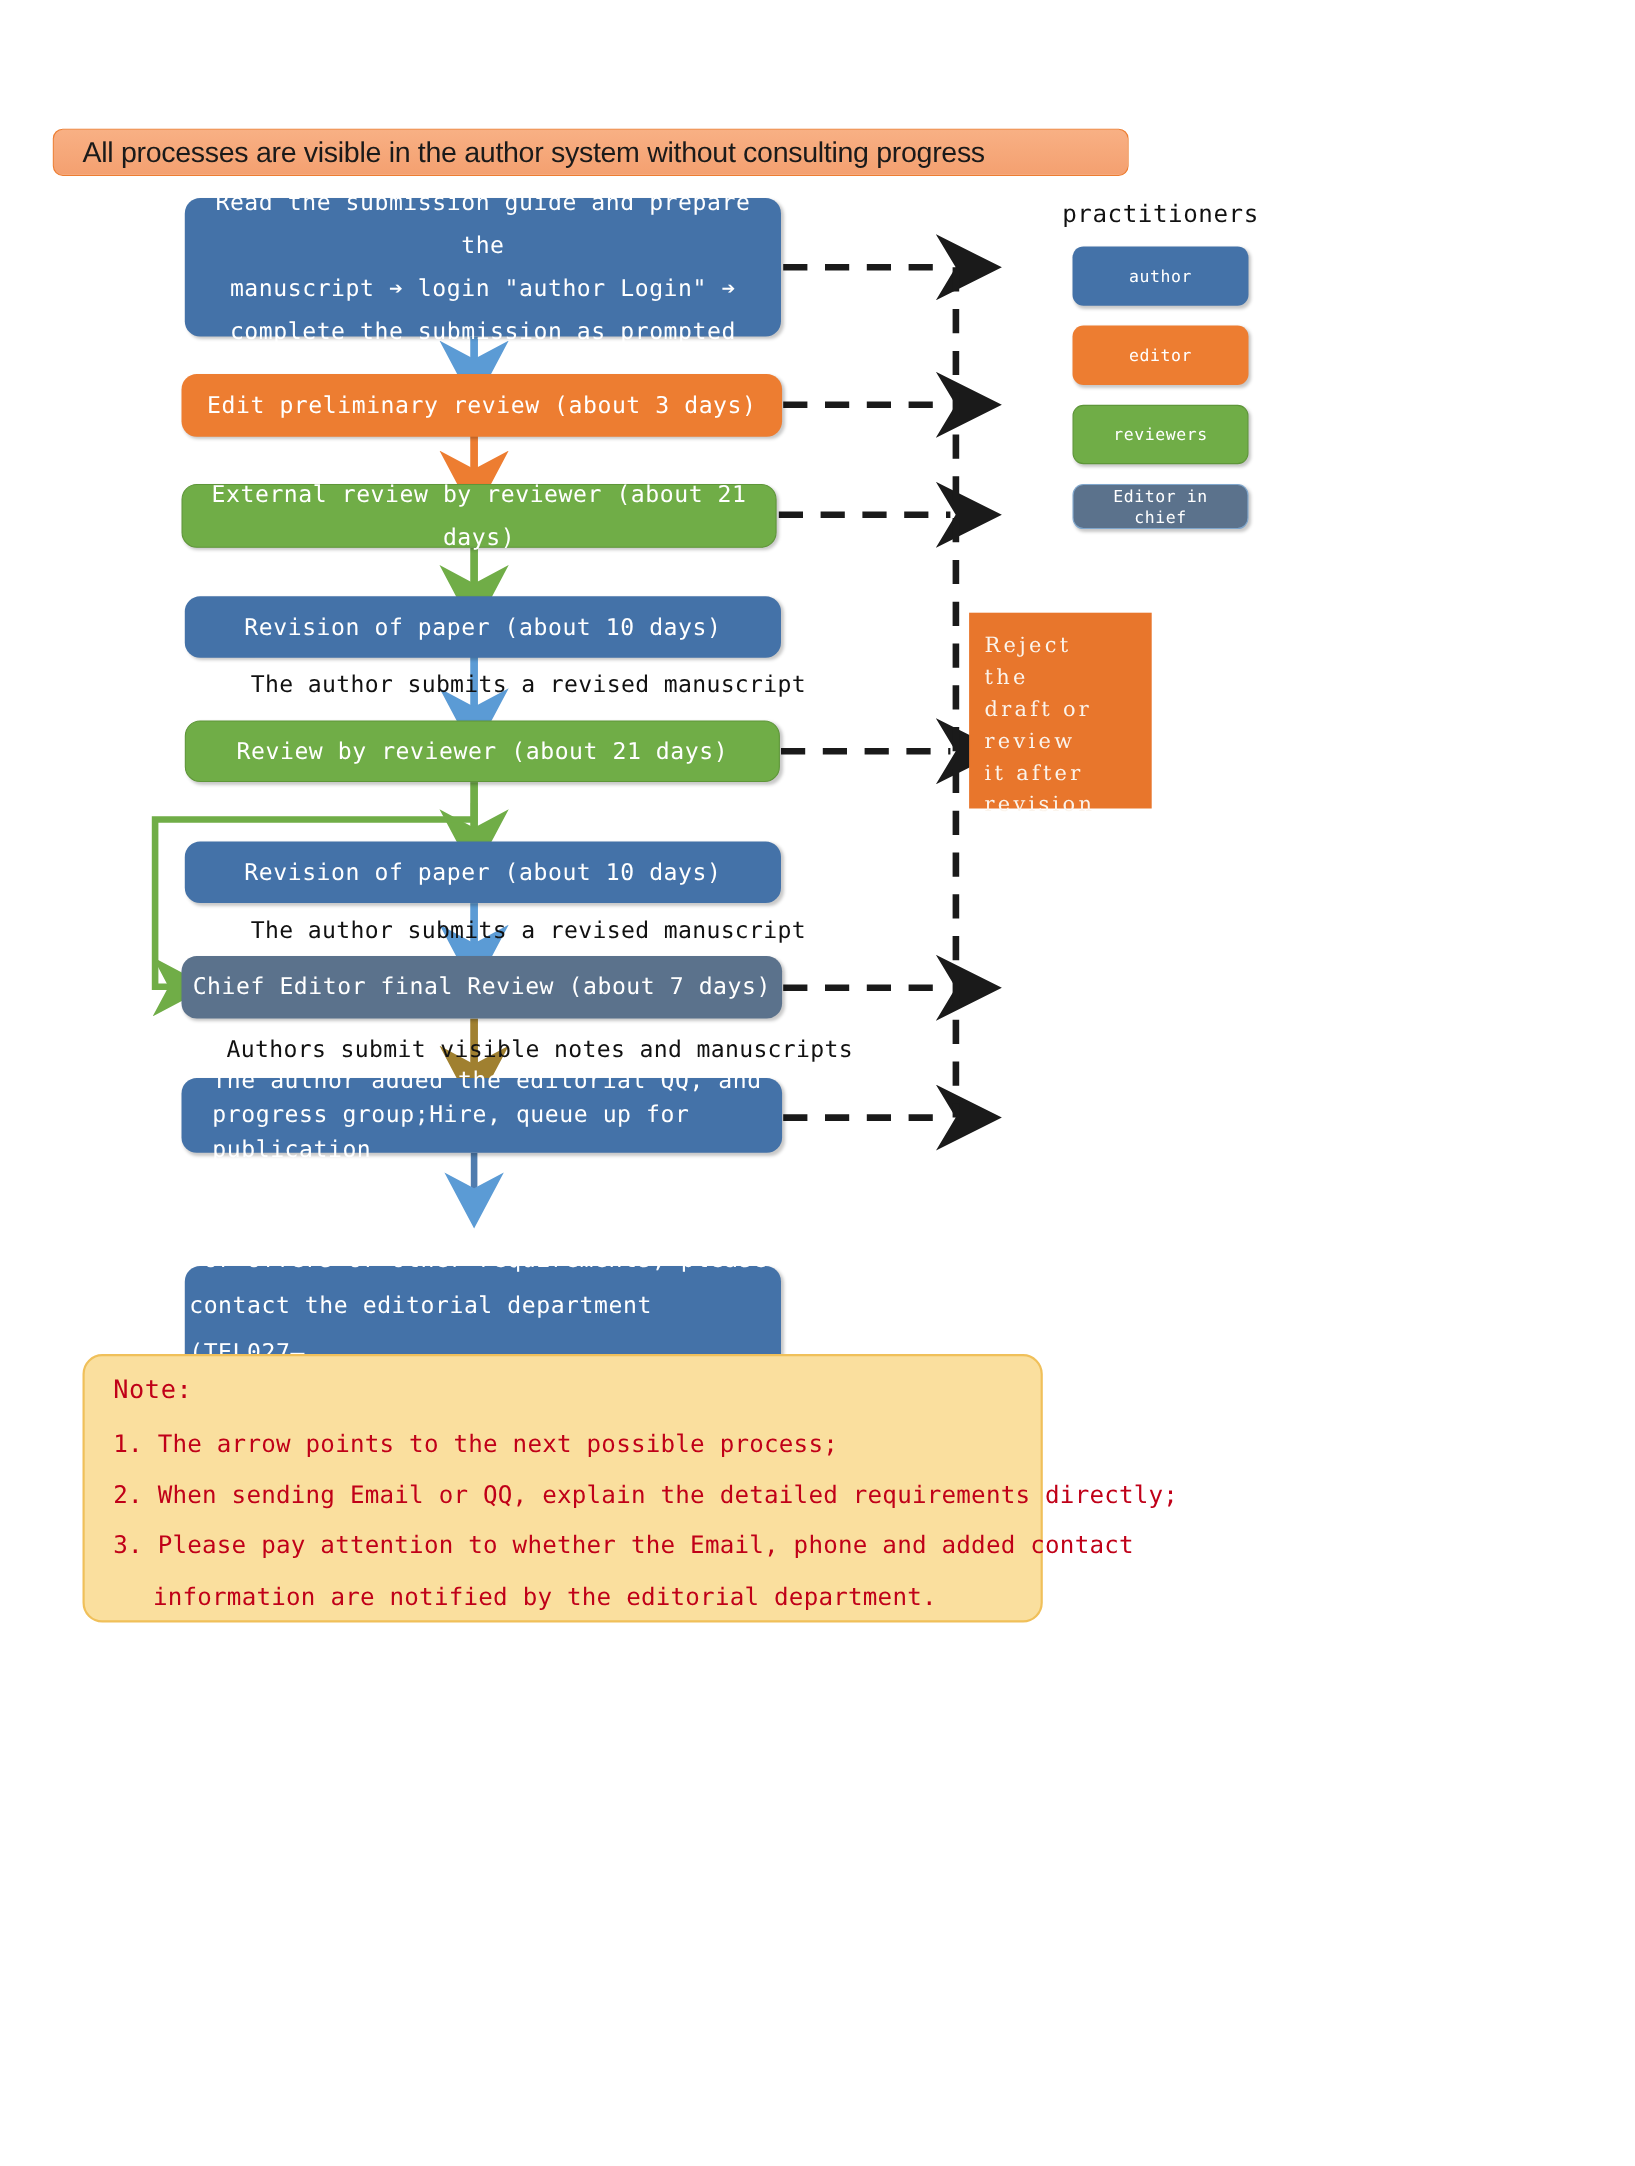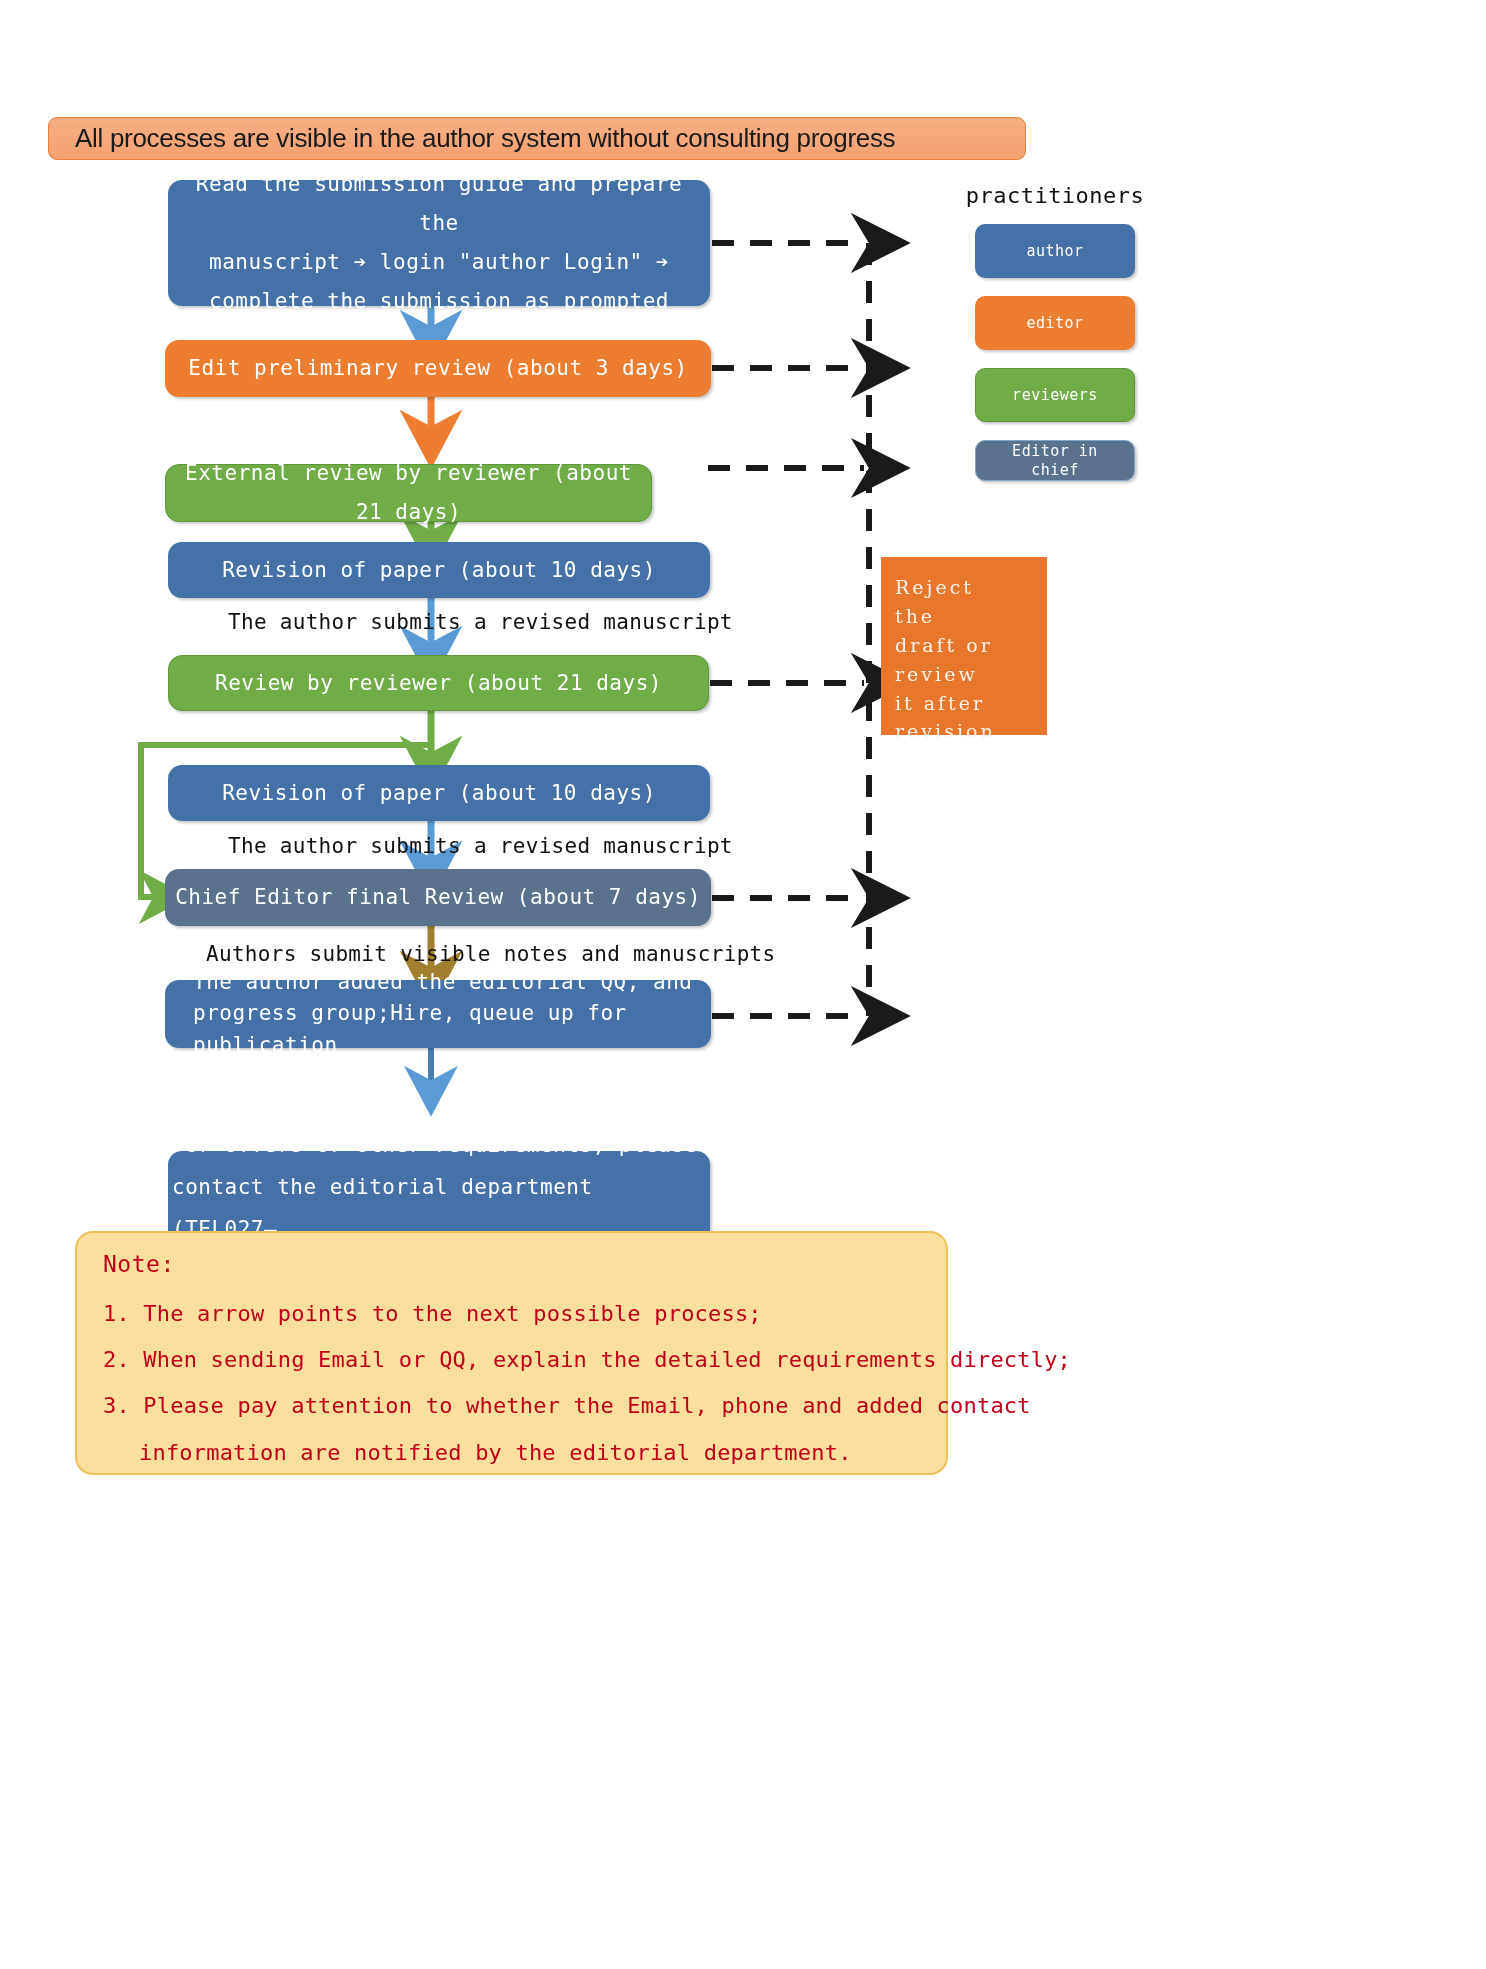--- a/index.html
+++ b/index.html
@@ -217,21 +217,21 @@
   </div>
 
   <div class="node blue" id="n-submission" style="left:168px;top:180px;width:542px;height:126px;">
     <span>Read the submission guide and prepare the<br>manuscript ➔ login "author Login" ➔<br>complete the submission as prompted</span>
   </div>
 
   <div class="node orange" id="n-prelim" style="left:165px;top:340px;width:546px;height:57px;">
     <span>Edit preliminary review (about 3 days)</span>
   </div>
 
-  <div class="node green" id="n-external" style="left:165px;top:464px;width:487px;height:58px;justify-content:center;">
+  <div class="node green" id="n-external" style="left:165px;top:440px;width:541px;height:58px;justify-content:center;">
     <span>External review by reviewer (about 21 days)</span>
   </div>
 
   <div class="node blue" id="n-revision1" style="left:168px;top:542px;width:542px;height:56px;">
     <span>Revision of paper (about 10 days)</span>
   </div>
 
   <div class="caption" style="left:228px;top:610px;">
     <span>The author submits a revised manuscript</span>
   </div>

